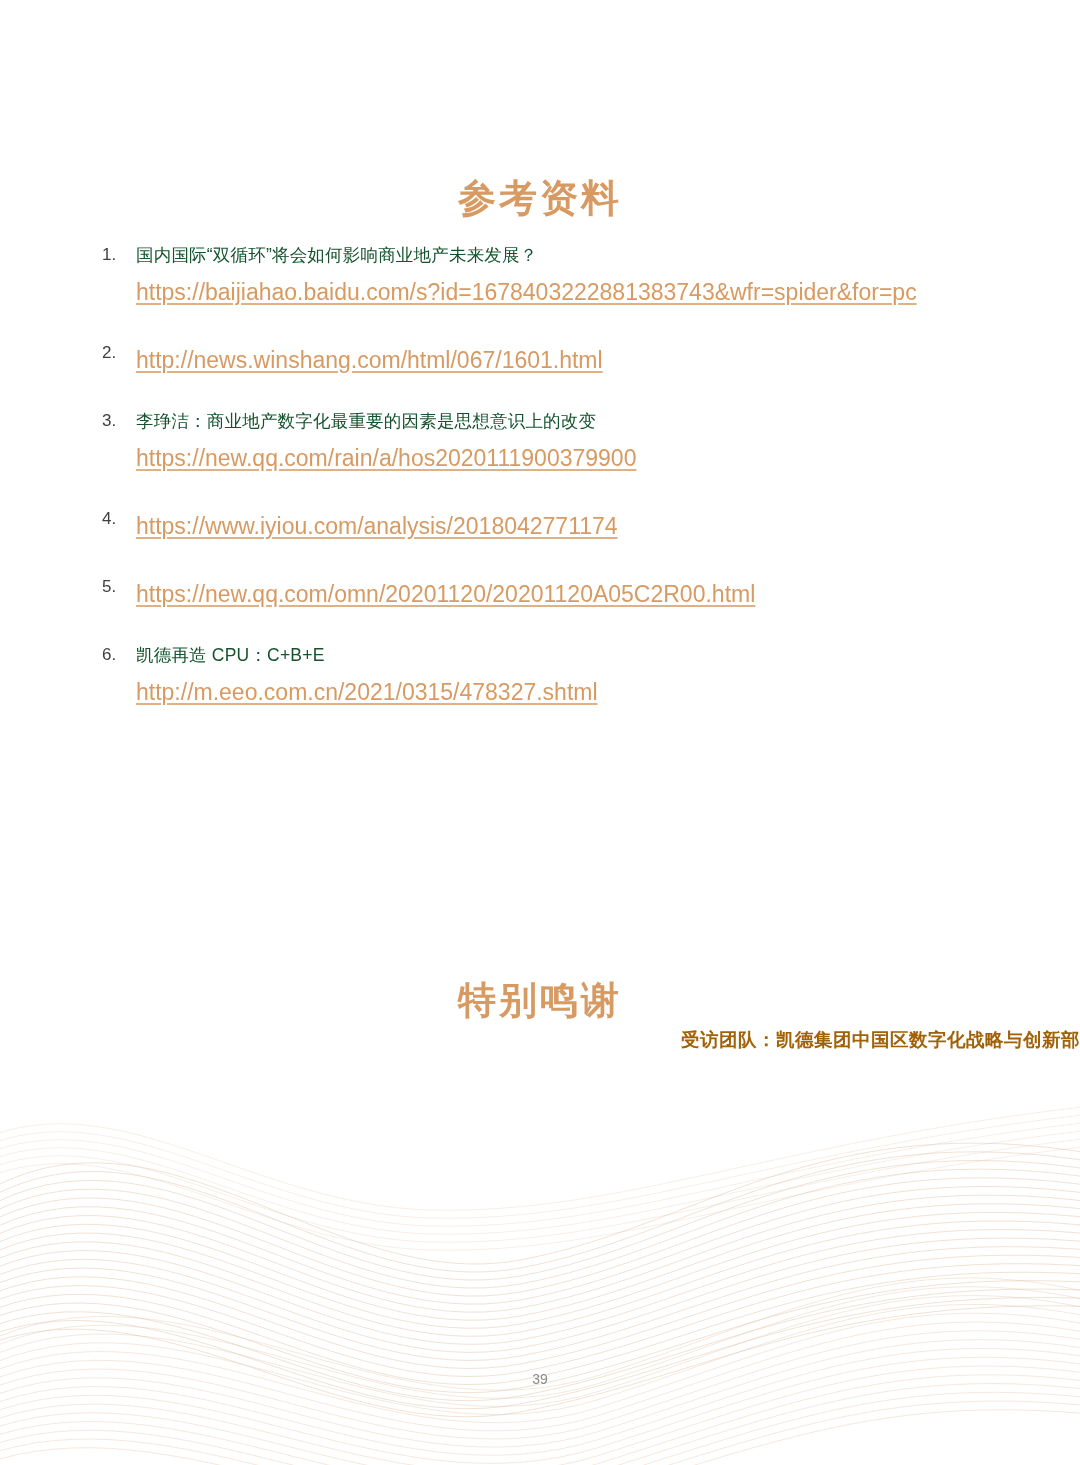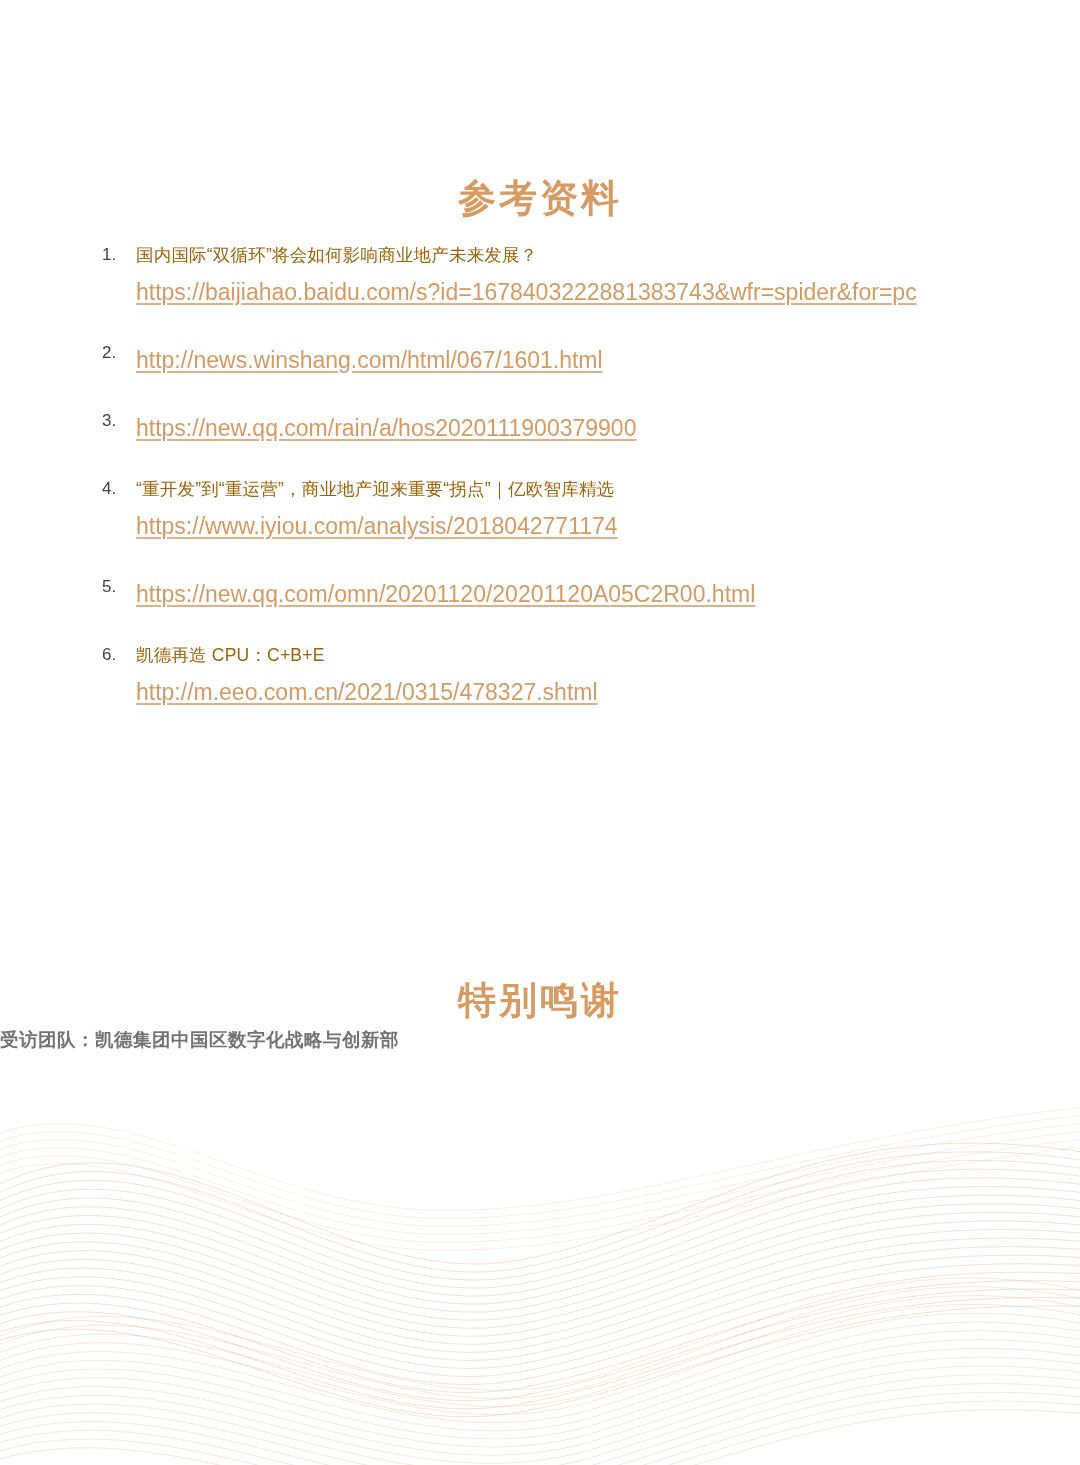--- a/index.html
+++ b/index.html
@@ -61,21 +61,21 @@
     font-size: 17px;
     line-height: 30px;
     text-align: left;
     padding-left: 6px;
     box-sizing: border-box;
   }
   .ref-body {
     flex: 1 1 auto;
   }
   .ref-text {
-    color: #a16207;
+    color: #14532d;
     font-size: 17.5px;
     line-height: 30px;
     letter-spacing: 0.2px;
   }
   .ref-url {
     display: inline-block;
     margin-top: 8px;
     color: #d79a62;
     font-size: 23px;
     line-height: 28px;
@@ -85,22 +85,22 @@
     word-break: break-all;
     cursor: pointer;
   }
 
   
   .thanks-line {
     position: absolute;
     top: 1027px;
     left: 0;
     right: 0;
-    text-align: left;
-    color: #737373;
+    text-align: right;
+    color: #a16207;
     font-size: 18.5px;
     font-weight: 700;
     letter-spacing: 0.5px;
   }
 
   
   .wave-deco {
     position: absolute;
     left: 0;
     bottom: 0;
@@ -140,28 +140,28 @@
     <div class="ref-item">
       <div class="ref-index">2.</div>
       <div class="ref-body">
         <a class="ref-url">http://news.winshang.com/html/067/1601.html</a>
       </div>
     </div>
 
     <div class="ref-item">
       <div class="ref-index">3.</div>
       <div class="ref-body">
+        <div class="ref-text">李琤洁：商业地产数字化最重要的因素是思想意识上的改变</div>
         <a class="ref-url">https://new.qq.com/rain/a/hos2020111900379900</a>
       </div>
     </div>
 
     <div class="ref-item">
       <div class="ref-index">4.</div>
       <div class="ref-body">
-        <div class="ref-text">“重开发”到“重运营”，商业地产迎来重要“拐点”｜亿欧智库精选</div>
         <a class="ref-url">https://www.iyiou.com/analysis/2018042771174</a>
       </div>
     </div>
 
     <div class="ref-item">
       <div class="ref-index">5.</div>
       <div class="ref-body">
         <a class="ref-url">https://new.qq.com/omn/20201120/20201120A05C2R00.html</a>
       </div>
     </div>
@@ -224,14 +224,15 @@
     <g fill="none" stroke="#e6cbb2" stroke-width="0.8" opacity="0.4">
       <path d="M-20,95 C120,35 250,160 430,165 C620,170 780,95 1100,60"></path>
       <path d="M-20,103 C120,43 250,168 430,173 C620,178 780,103 1100,68"></path>
       <path d="M-20,111 C120,51 250,176 430,181 C620,186 780,111 1100,76"></path>
       <path d="M-20,119 C120,59 250,184 430,189 C620,194 780,119 1100,84"></path>
       <path d="M-20,127 C120,67 250,192 430,197 C620,202 780,127 1100,92"></path>
       <path d="M-20,135 C120,75 250,200 430,205 C620,210 780,135 1100,100"></path>
     </g>
   </svg>
 
+  <div class="page-number">39</div>
 
 </div>
 
 </body></html>

